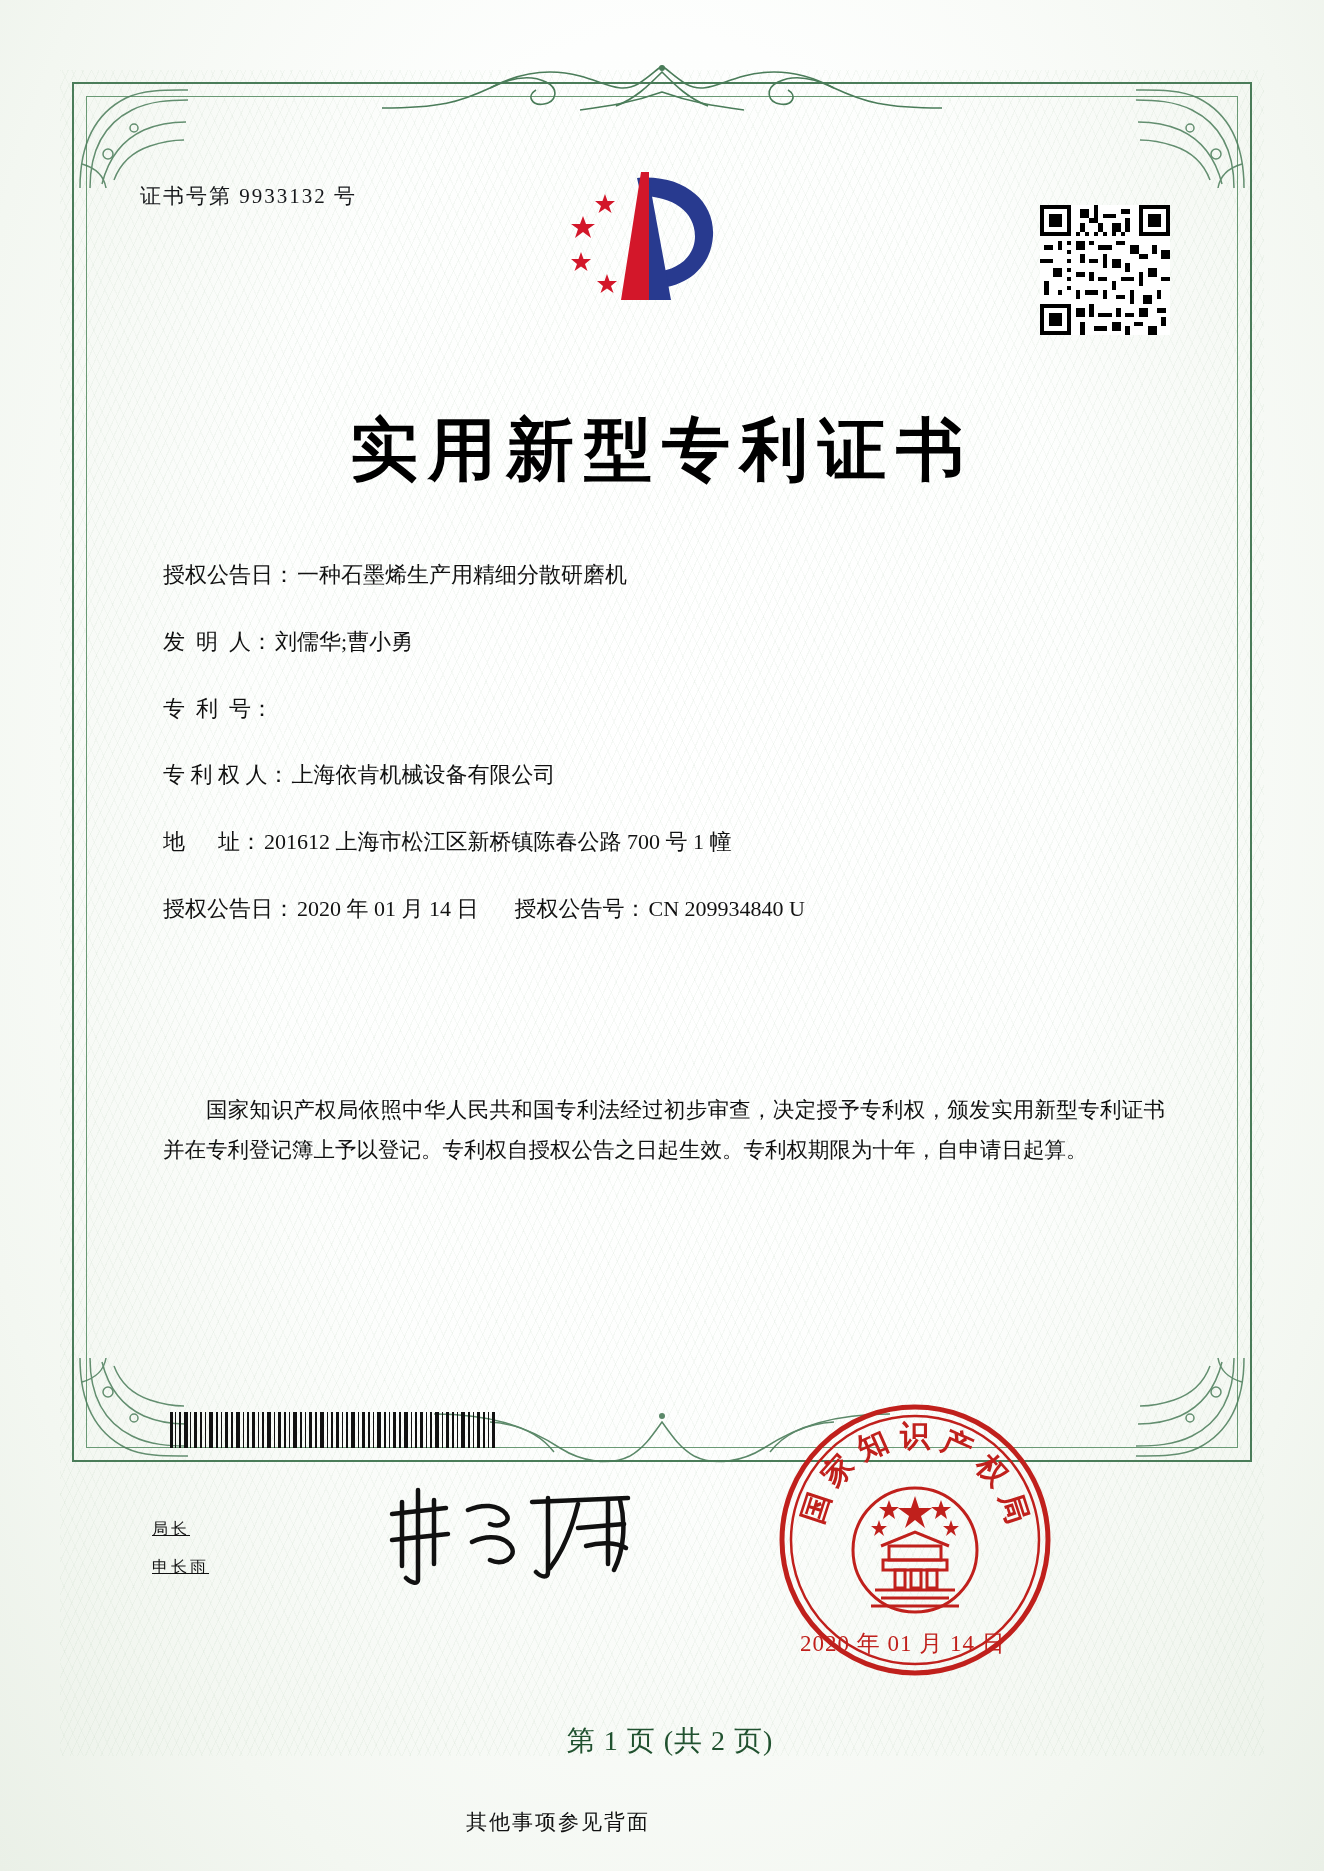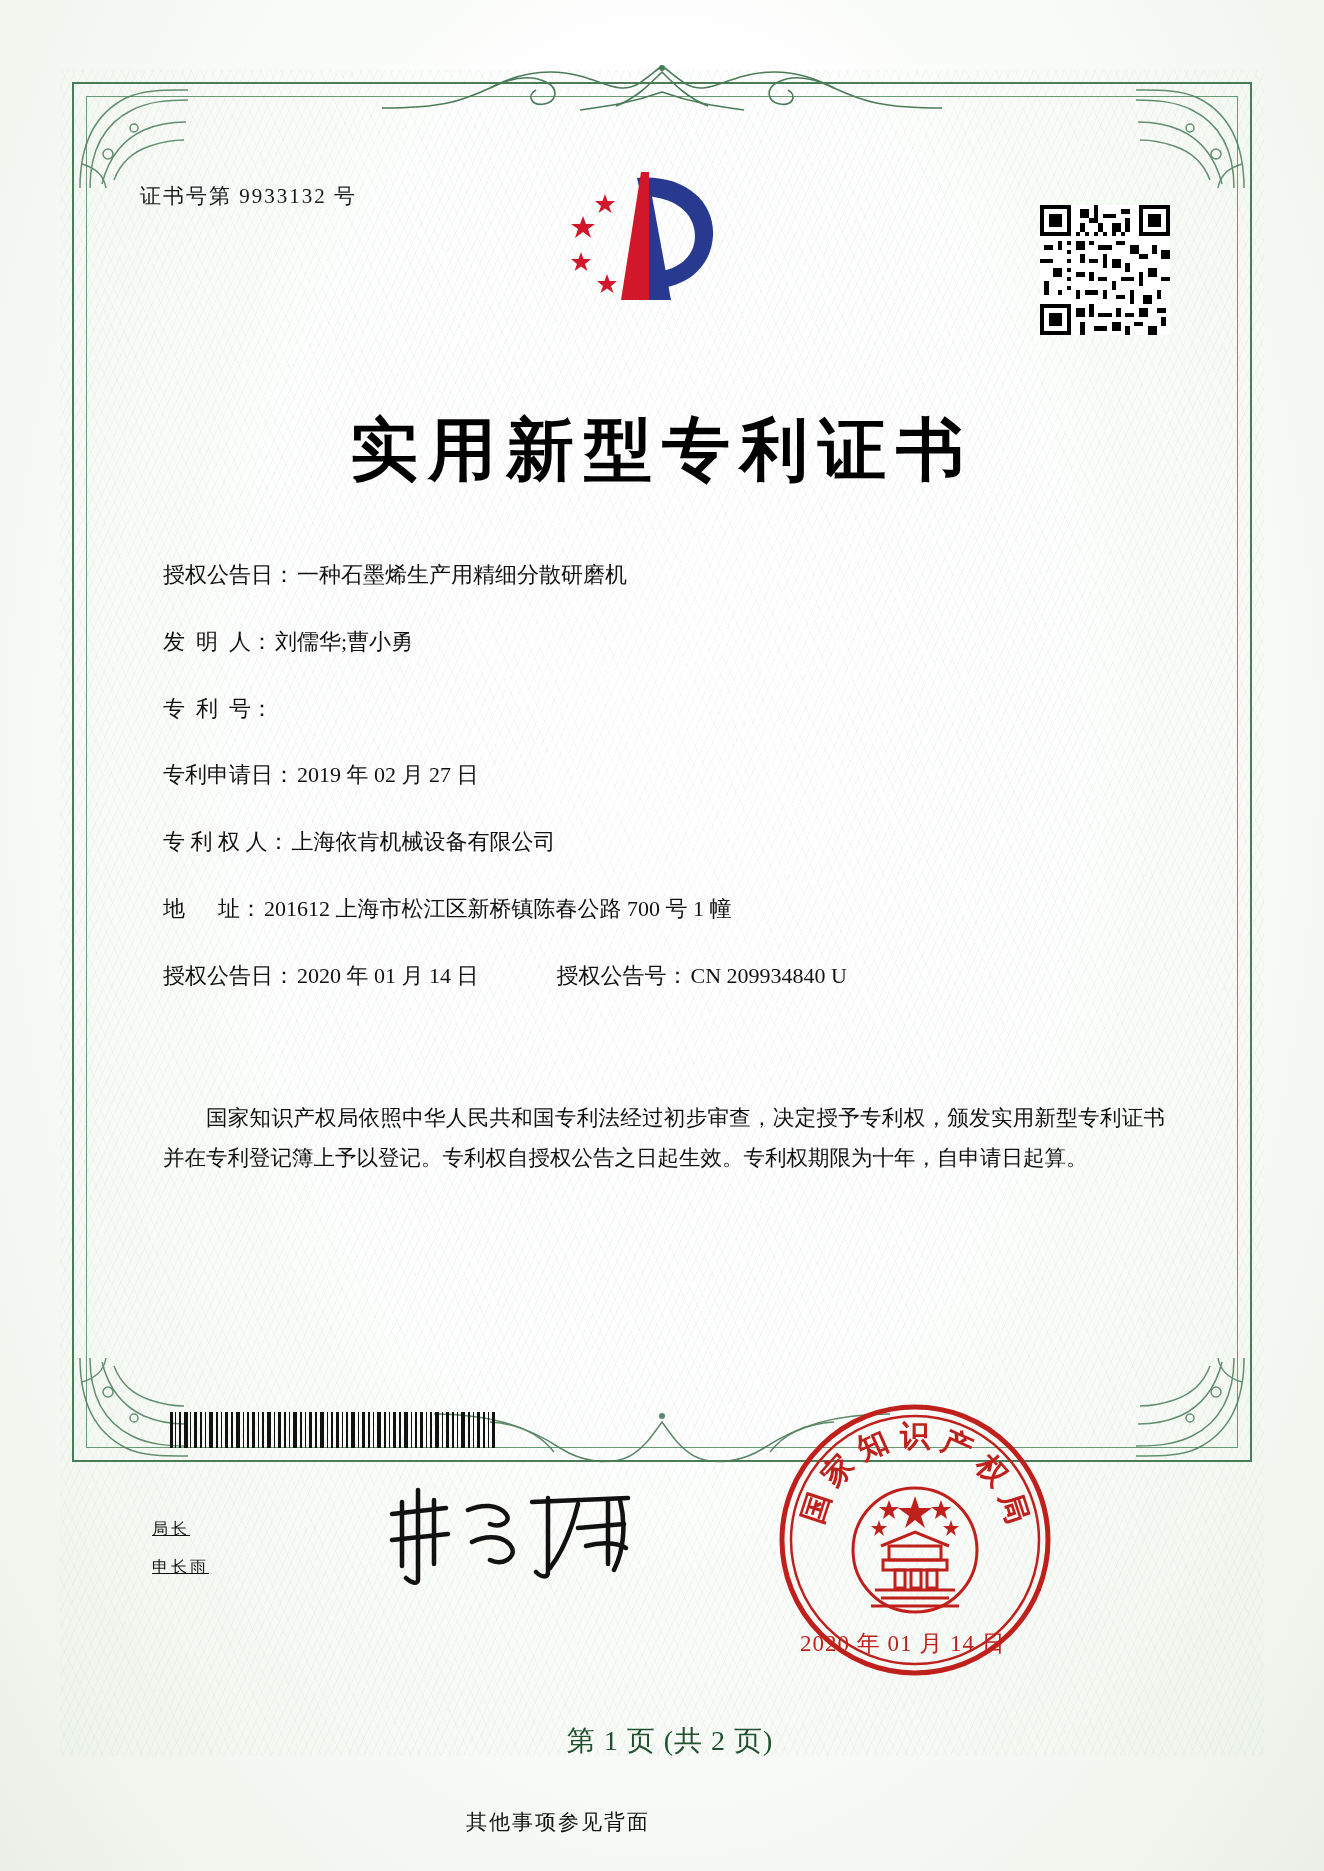--- a/index.html
+++ b/index.html
@@ -155,40 +155,40 @@
   .field-value {
     flex: 1 1 auto;
     padding-left: 2px;
     word-break: break-all;
   }
   .field-row.split .field-value {
     flex: 0 0 auto;
   }
   .field-label2 {
     white-space: pre;
-    margin-left: 78px;
+    margin-left: 36px;
     flex: 0 0 auto;
   }
   .field-value2 {
     flex: 1 1 auto;
     padding-left: 2px;
   }
 
   
   .body-text {
     position: absolute;
     left: 163px; top: 1090px;
     width: 1002px;
     font-size: 21.5px;
     line-height: 40px;
     color: #111;
     text-align: justify;
   }
   .body-text p {
-    margin: 8px 0 4px 0;
+    margin: 0 0 4px 0;
     text-indent: 2em;
   }
 
   
   .barcode {
     position: absolute;
     left: 170px; top: 1412px;
     width: 330px; height: 36px;
   }
   .barcode svg { width: 100%; height: 100%; display: block; }
@@ -452,24 +452,20 @@
 
     <div class="field-row">
       <span class="field-label">发  明  人：</span>
       <span class="field-value">刘儒华;曹小勇</span>
     </div>
 
     <div class="field-row">
       <span class="field-label">专  利  号：</span>
     </div>
 
-    <div class="field-row">
-      <span class="field-label">专利申请日：</span>
-      <span class="field-value">2019 年 02 月 27 日</span>
-    </div>
 
     <div class="field-row">
       <span class="field-label">专 利 权 人：</span>
       <span class="field-value">上海依肯机械设备有限公司</span>
     </div>
 
     <div class="field-row">
       <span class="field-label">地      址：</span>
       <span class="field-value">201612 上海市松江区新桥镇陈春公路 700 号 1 幢</span>
     </div>

